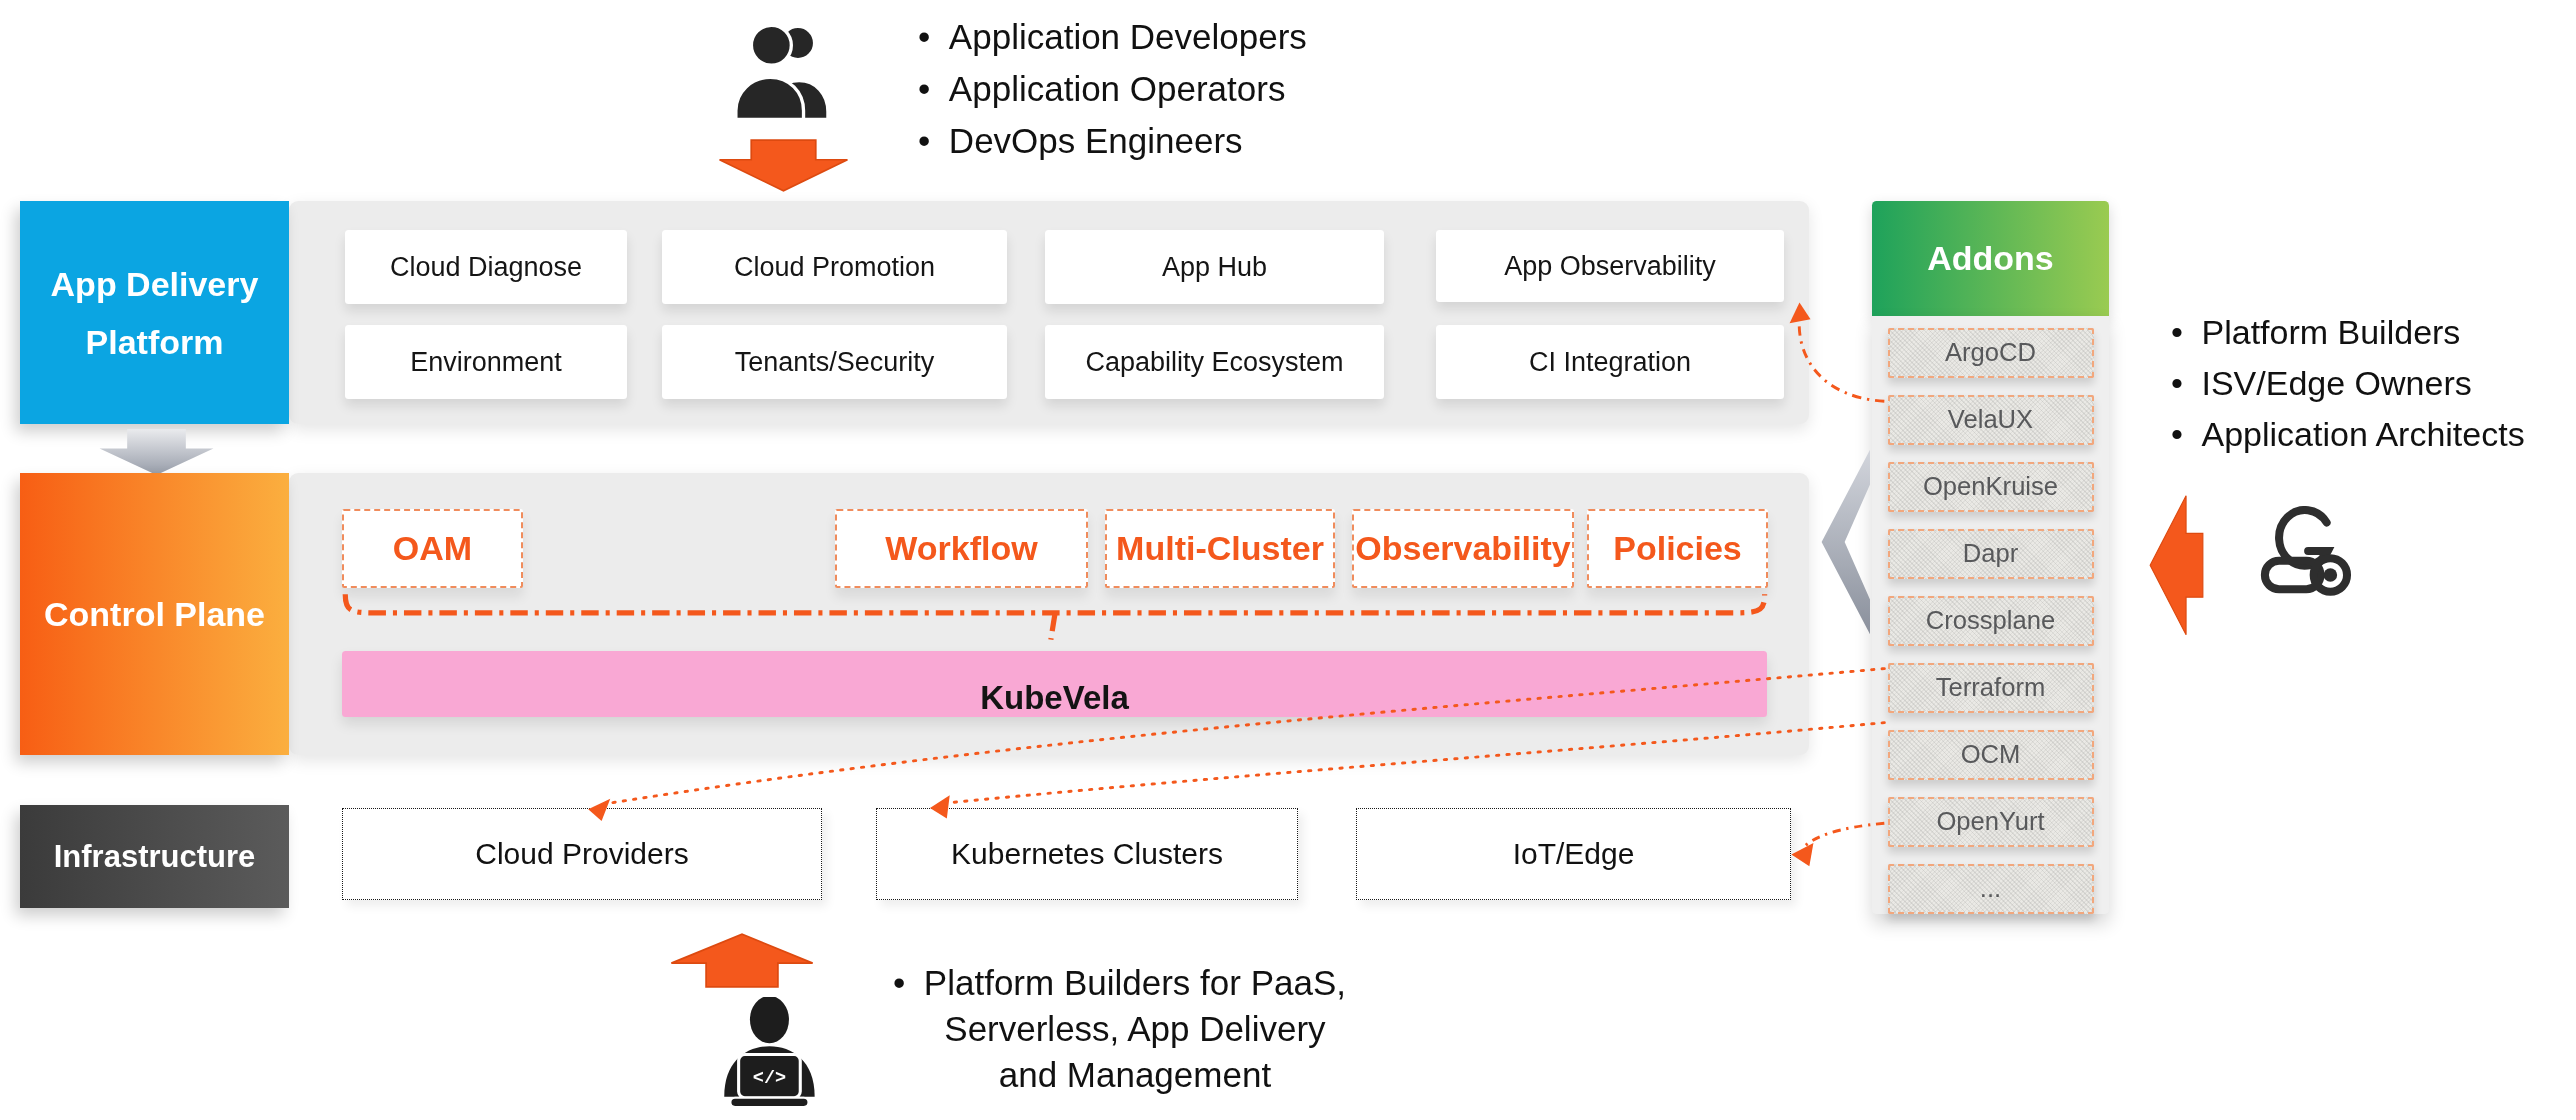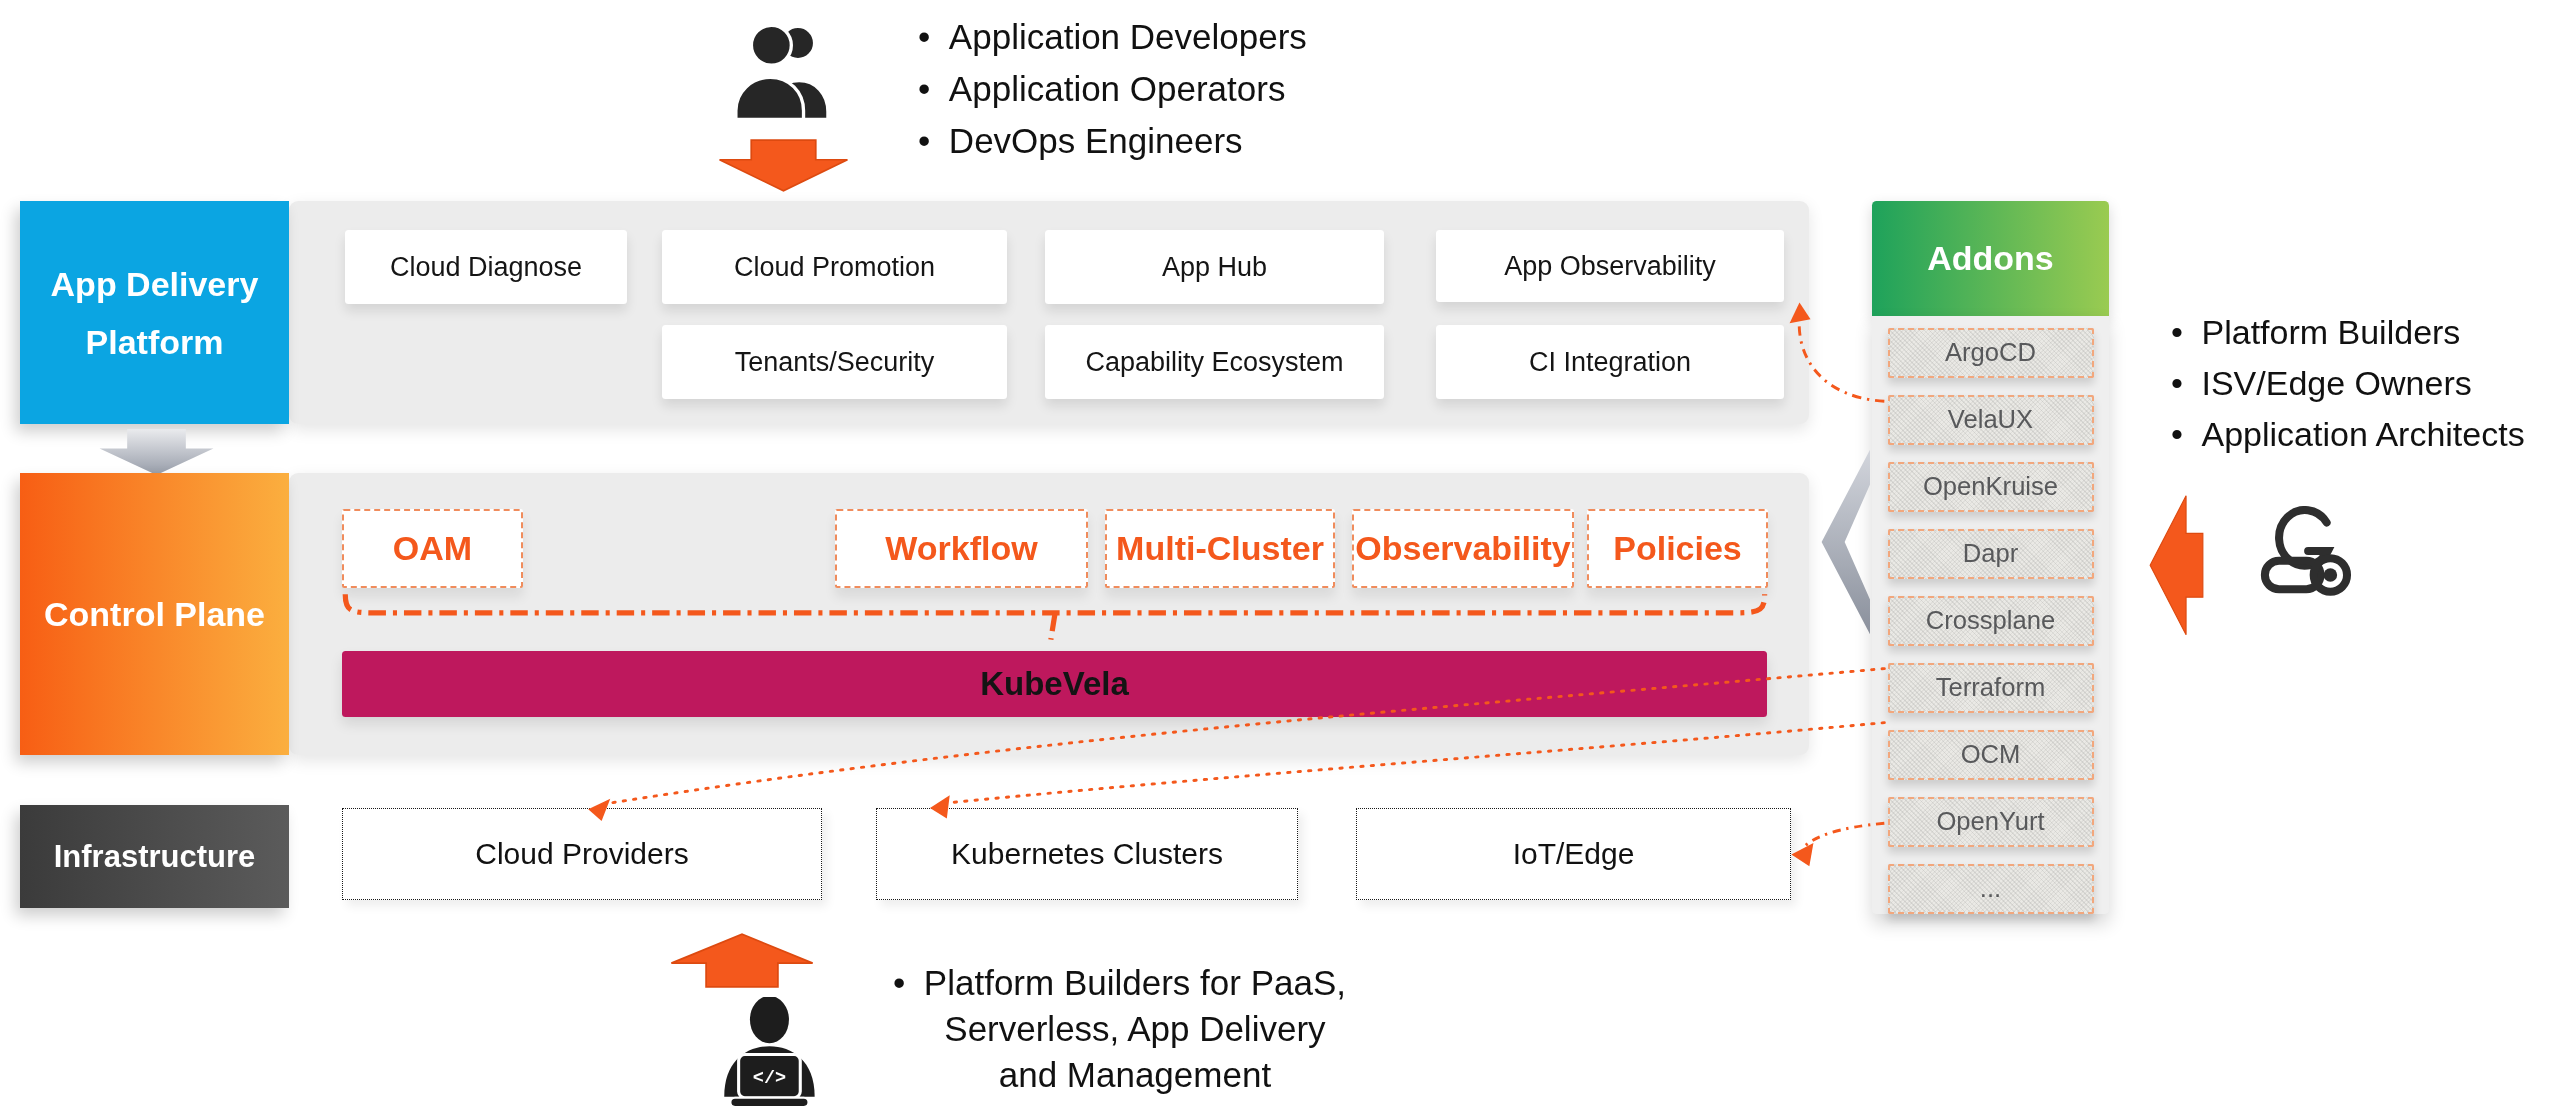--- a/index.html
+++ b/index.html
@@ -6,21 +6,21 @@
   body{font-family:"Liberation Sans",sans-serif;color:#111;}
   #canvas{position:relative;width:2576px;height:1121px;background:#fff;overflow:hidden;}
   .abs{position:absolute;box-sizing:border-box;}
   .container{background:#ECECEC;border-radius:9.3px;box-shadow:0 5.8px 16.3px rgba(0,0,0,.10);}
   .sidebox{color:#fff;font-weight:bold;display:flex;flex-direction:column;align-items:center;justify-content:center;text-align:center;box-shadow:-4.6px 8.1px 15px rgba(0,0,0,.20);}
   .sidebox.blue{background:#0BA5E2;font-size:34px;line-height:1.0;gap:24px;}
   .sidebox.orange{background:linear-gradient(90deg,#F75E14,#FBAF3F);font-size:34px;}
   .sidebox.dark{background:linear-gradient(90deg,#3B3B3B,#5B5B5B);font-size:31px;}
   .whitebox{background:#fff;border-radius:3.5px;box-shadow:0 7px 11.6px rgba(0,0,0,.10);display:flex;align-items:center;justify-content:center;font-size:27px;color:#151515;}
   .capbox{background:#fff;border:2.3px dashed #F08C5C;border-radius:2.3px;box-shadow:0 8.1px 11.6px rgba(0,0,0,.08);display:flex;align-items:center;justify-content:center;font-size:34px;font-weight:bold;color:#F4581C;}
-  .kubevela{background:#be185d;border-radius:3.5px;box-shadow:0 7px 12.8px rgba(0,0,0,.10);display:flex;align-items:center;justify-content:center;font-size:33px;font-weight:600;color:#141414;}
+  .kubevela{background:#f9a8d4;border-radius:3.5px;box-shadow:0 7px 12.8px rgba(0,0,0,.10);display:flex;align-items:flex-end;justify-content:center;font-size:33px;font-weight:600;color:#141414;}
   .infrabox{background:#fff;border:1.7px dotted #1a1a1a;display:flex;align-items:center;justify-content:center;font-size:30px;font-weight:500;color:#111;box-shadow:4.6px 5.8px 9.3px rgba(0,0,0,.07);}
   .addons-header{background:linear-gradient(90deg,#1EA25B,#9ACB51);border-radius:4.6px 4.6px 0 0;display:flex;align-items:center;justify-content:center;color:#fff;font-weight:bold;font-size:34px;box-shadow:0 5.8px 14px rgba(0,0,0,.16);}
   .addons-body{background:#EFEFEF;border-radius:0 0 4.6px 4.6px;box-shadow:0 9.3px 18.6px rgba(0,0,0,.16);display:flex;flex-direction:column;align-items:center;padding-top:11.6px;gap:17px;}
   .addon-item{width:202px;height:49px;display:flex;align-items:center;justify-content:center;font-size:25.6px;font-weight:500;color:#58595B;border:2.3px dashed #F2A77D;border-radius:1.7px;
     background-color:#EAE9E5;
     background-image:repeating-linear-gradient(45deg,rgba(130,130,130,.16) 0 1.2px,transparent 1.2px 3.5px),repeating-linear-gradient(-45deg,rgba(150,150,150,.13) 0 1.2px,transparent 1.2px 2.9px);
     box-shadow:0 5.8px 8.1px rgba(0,0,0,.14);}
   .bullets{display:flex;flex-direction:column;}
   .bullet-row{display:flex;align-items:baseline;white-space:nowrap;}
   .dot{margin-right:18.6px;}
@@ -74,20 +74,23 @@
     </div>
   <div class="abs whitebox" style="left:662px;top:230px;width:345px;height:74px">
       <span>Cloud Promotion</span>
     </div>
   <div class="abs whitebox" style="left:1045px;top:230px;width:339px;height:74px">
       <span>App Hub</span>
     </div>
   <div class="abs whitebox" style="left:1436px;top:230px;width:348px;height:72px">
       <span>App Observability</span>
     </div>
+  <div class="abs whitebox" style="left:345px;top:325px;width:282px;height:74px">
+      <span>Environment</span>
+    </div>
   <div class="abs whitebox" style="left:662px;top:325px;width:345px;height:74px">
       <span>Tenants/Security</span>
     </div>
   <div class="abs whitebox" style="left:1045px;top:325px;width:339px;height:74px">
       <span>Capability Ecosystem</span>
     </div>
   <div class="abs whitebox" style="left:1436px;top:325px;width:348px;height:74px">
       <span>CI Integration</span>
     </div>
 

